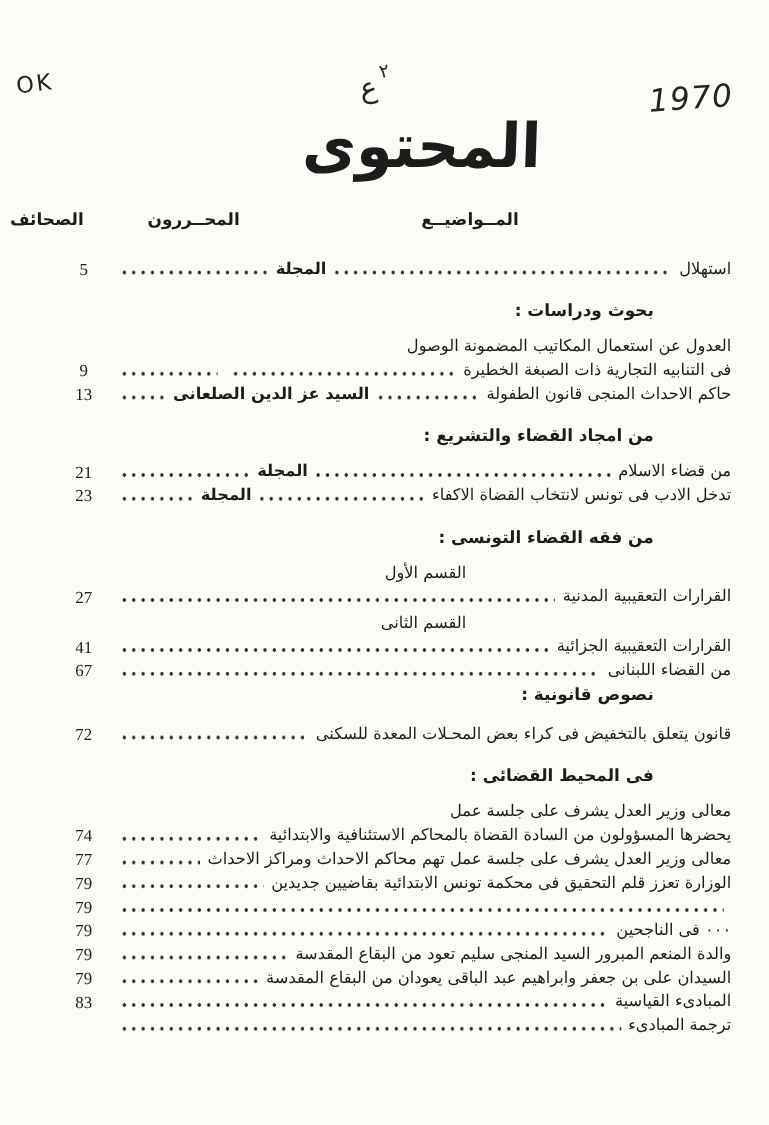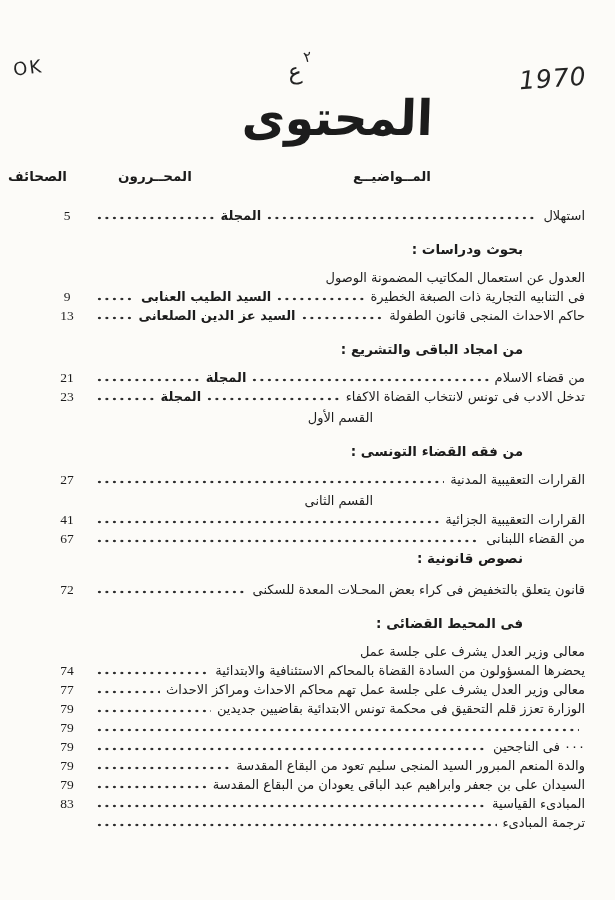--- a/index.html
+++ b/index.html
@@ -27,21 +27,21 @@
     text-align:center;direction:rtl;
     font-size:47px;font-weight:bold;
     transform:translateX(30px) skewX(-2deg) scaleY(1.04);
     letter-spacing:-1px;
   }
 
   
   .header-row{position:absolute;top:168px;left:0;right:0;height:22px;font-weight:bold;font-size:13.5px;direction:rtl;}
   .col-pages{position:absolute;left:8px;top:0;}
   .col-editors{position:absolute;left:118px;top:0;}
-  .col-topics{position:absolute;right:184px;top:0;}
+  .col-topics{position:absolute;right:200px;top:0;}
 
   
   #toc{position:absolute;top:202px;left:25px;right:30px;direction:rtl;font-size:13px;}
   .row{display:flex;align-items:flex-end;line-height:19px;min-height:19px;}
   .row .topic{white-space:nowrap;}
   .leader{
     flex:1 1 auto;height:6px;margin:0 6px 4px 6px;
     background-image:radial-gradient(circle at 2.5px 3px,#2b2b2b 1.15px,transparent 1.6px);
     background-size:7.5px 6px;background-repeat:repeat-x;
     min-width:14px;
@@ -91,48 +91,47 @@
         <span class="leader l2"></span>
         <span class="pagenum">5</span>
       </div>
       <div class="row section">بحوث ودراسات :</div>
       <div class="row plain">
         <span class="topic">العدول عن استعمال المكاتيب المضمونة الوصول</span>
       </div>
       <div class="row entry">
         <span class="topic">فى التنابيه التجارية ذات الصبغة الخطيرة</span>
         <span class="leader l1"></span>
-        <span class="editor">السيد الطيب العنابى</span>
         <span class="leader l2"></span>
         <span class="pagenum">9</span>
       </div>
       <div class="row entry">
         <span class="topic">حاكم الاحداث المنجى قانون الطفولة</span>
         <span class="leader l1"></span>
         <span class="editor">السيد عز الدين الصلعانى</span>
         <span class="leader l2"></span>
         <span class="pagenum">13</span>
       </div>
-      <div class="row section">من امجاد الباقى والتشريع :</div>
+      <div class="row section">من امجاد القضاء والتشريع :</div>
       <div class="row entry">
         <span class="topic">من قضاء الاسلام</span>
         <span class="leader l1"></span>
         <span class="editor">المجلة</span>
         <span class="leader l2"></span>
         <span class="pagenum">21</span>
       </div>
       <div class="row entry">
         <span class="topic">تدخل الادب فى تونس لانتخاب القضاة الاكفاء</span>
         <span class="leader l1"></span>
         <span class="editor">المجلة</span>
         <span class="leader l2"></span>
         <span class="pagenum">23</span>
       </div>
+      <div class="row section">من فقه القضاء التونسى :</div>
       <div class="row sub">القسم الأول</div>
-      <div class="row section">من فقه القضاء التونسى :</div>
       <div class="row entry">
         <span class="topic">القرارات التعقيبية المدنية</span>
         <span class="leader l1"></span>
         <span class="pagenum">27</span>
       </div>
       <div class="row sub">القسم الثانى</div>
       <div class="row entry">
         <span class="topic">القرارات التعقيبية الجزائية</span>
         <span class="leader l1"></span>
         <span class="pagenum">41</span>

